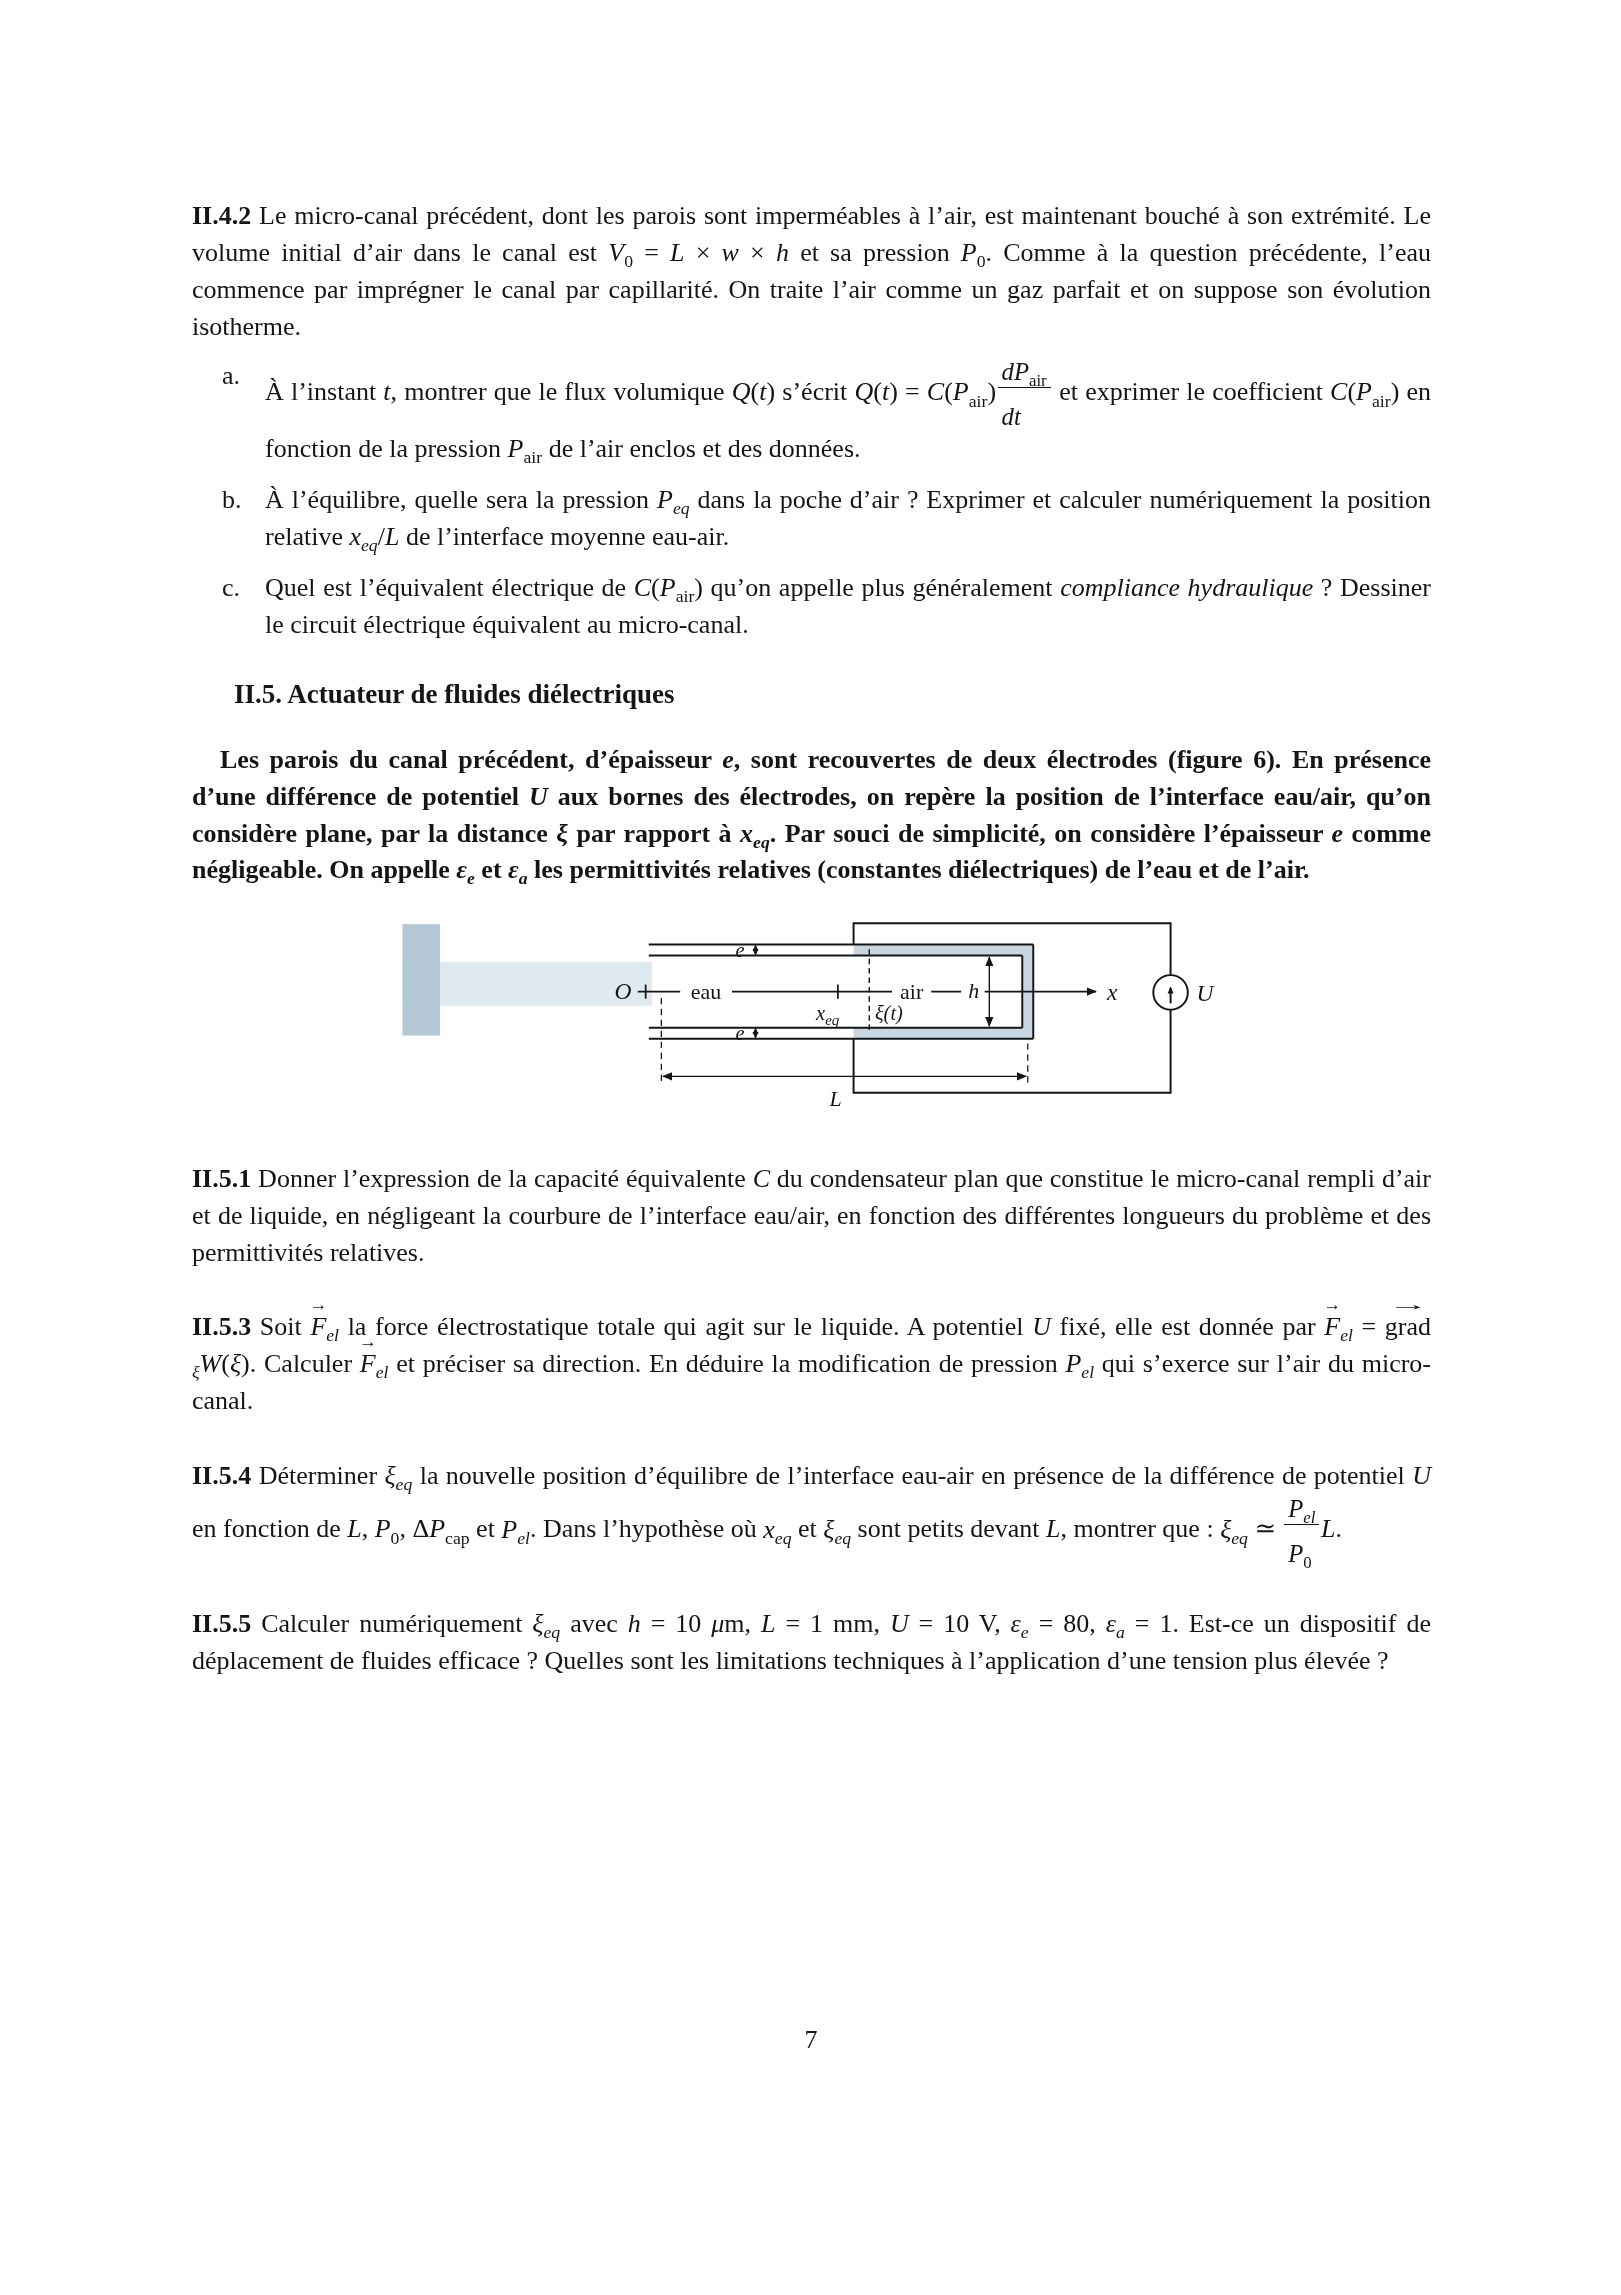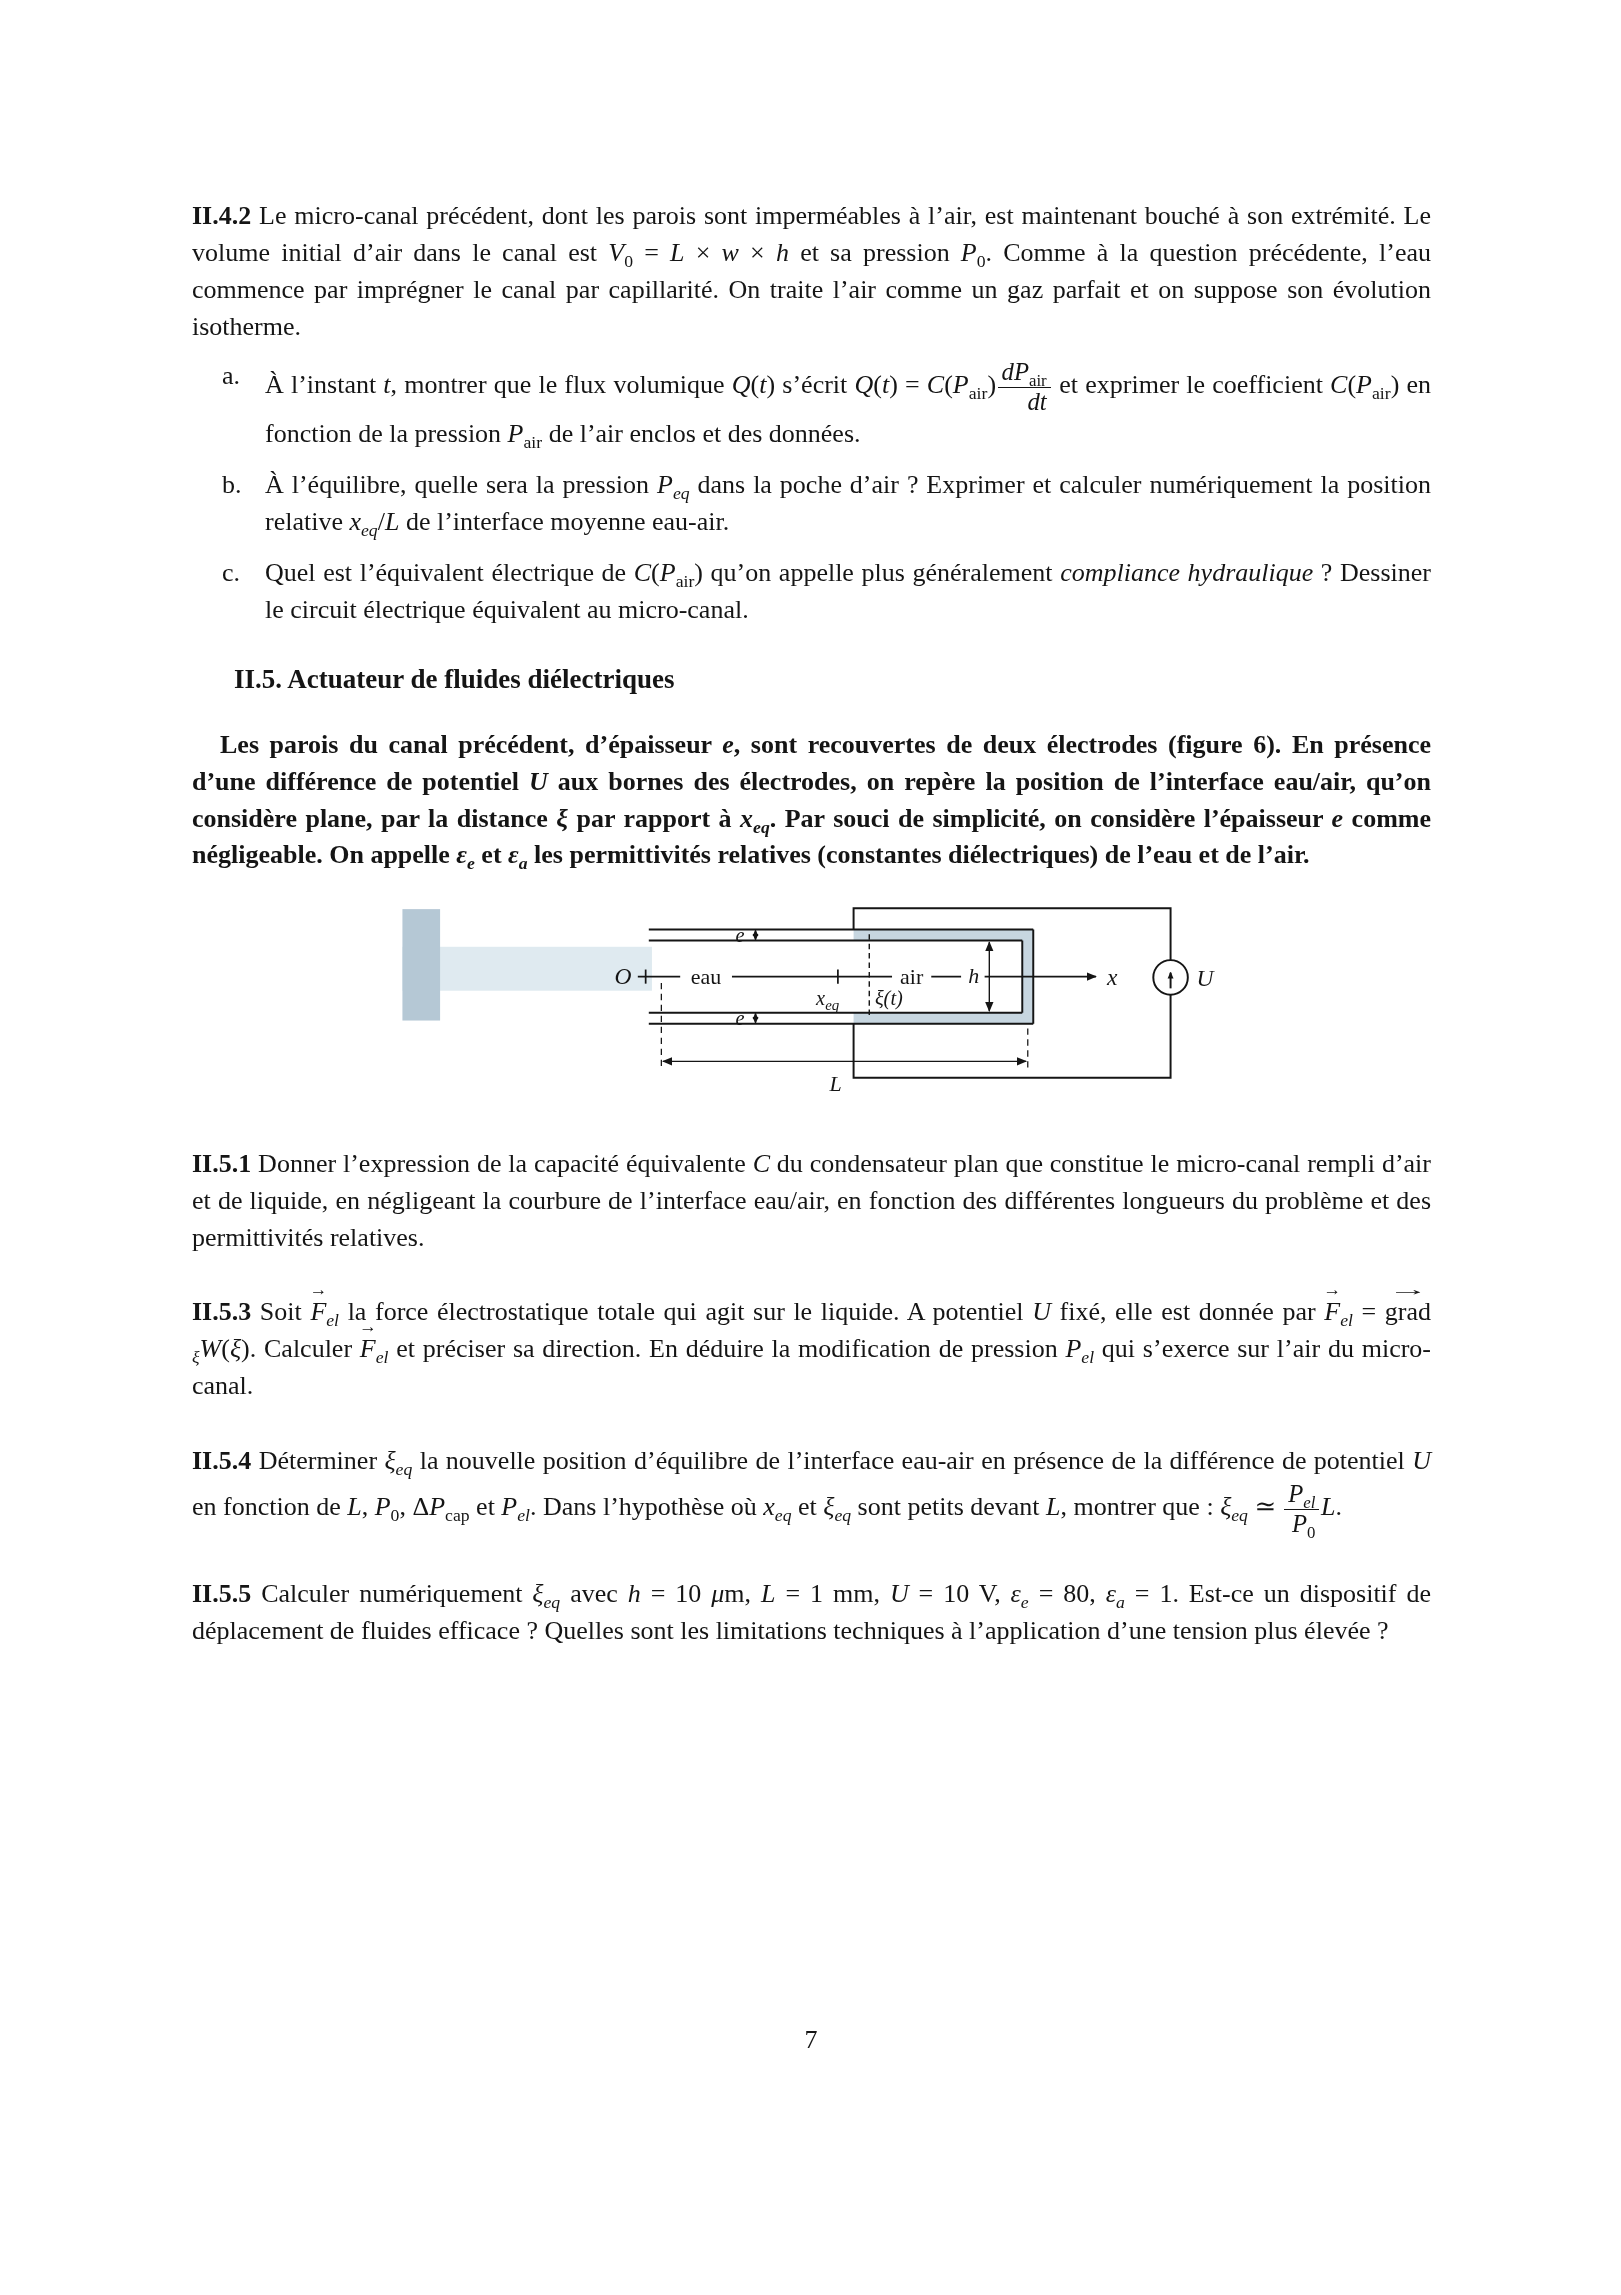--- a/index.html
+++ b/index.html
@@ -11,23 +11,23 @@
   .page { position: relative; width: 1448px; height: 2295px; overflow: hidden; background: #ffffff; }
   .content {
     position: absolute; left: 192px; top: 198px; width: 1239px;
     font-size: 26px; line-height: 1.42; text-align: justify;
   }
   .para { margin: 0 0 12.6px 0; }
   .q { margin: 38px 0 0 0; }
   .q-first { margin: 47px 0 0 0; }
   sub { font-size: 68%; line-height: 0; }
   i sub, sub i { font-style: italic; }
-  .frac { display: inline-block; vertical-align: middle; text-align: right; line-height: 1.12; font-size: 0.95em; padding: 0 1.6px; }
+  .frac { display: inline-block; vertical-align: middle; text-align: left; line-height: 1.12; font-size: 0.95em; padding: 0 1.6px; }
   .frac .num { display: block; border-bottom: 1.6px solid #151515; padding: 0 3.9px 0.8px 3.9px; }
-  .frac .den { display: block; padding: 0.8px 3.9px 0 3.9px; }
+  .frac .den { display: block; padding: 0.8px 3.9px 0 3.9px; margin-top: 15px; }
   .vec { display: inline-block; position: relative; }
   .vec::before { content: "\2192"; position: absolute; top: -0.78em; left: 50%; transform: translateX(-50%); font-size: 0.68em; font-style: normal; line-height: 1; }
   .vec.wide::before { transform: translateX(-50%) scaleX(2.3); }
   .abc-list { margin: 6.3px 0 0 0; }
   .list-item { display: flex; margin: 0 0 14px 0; }
   .li-label { flex: none; width: 43px; margin-left: 30px; }
   .li-body { flex: 1; text-align: justify; }
   .heading { margin: 33px 0 30px 42px; font-size: 27px; font-weight: bold; line-height: 1.3; }
   .intro { text-indent: 28px; font-weight: bold; }
   .fig-wrap { margin: 0; padding: 0; }

